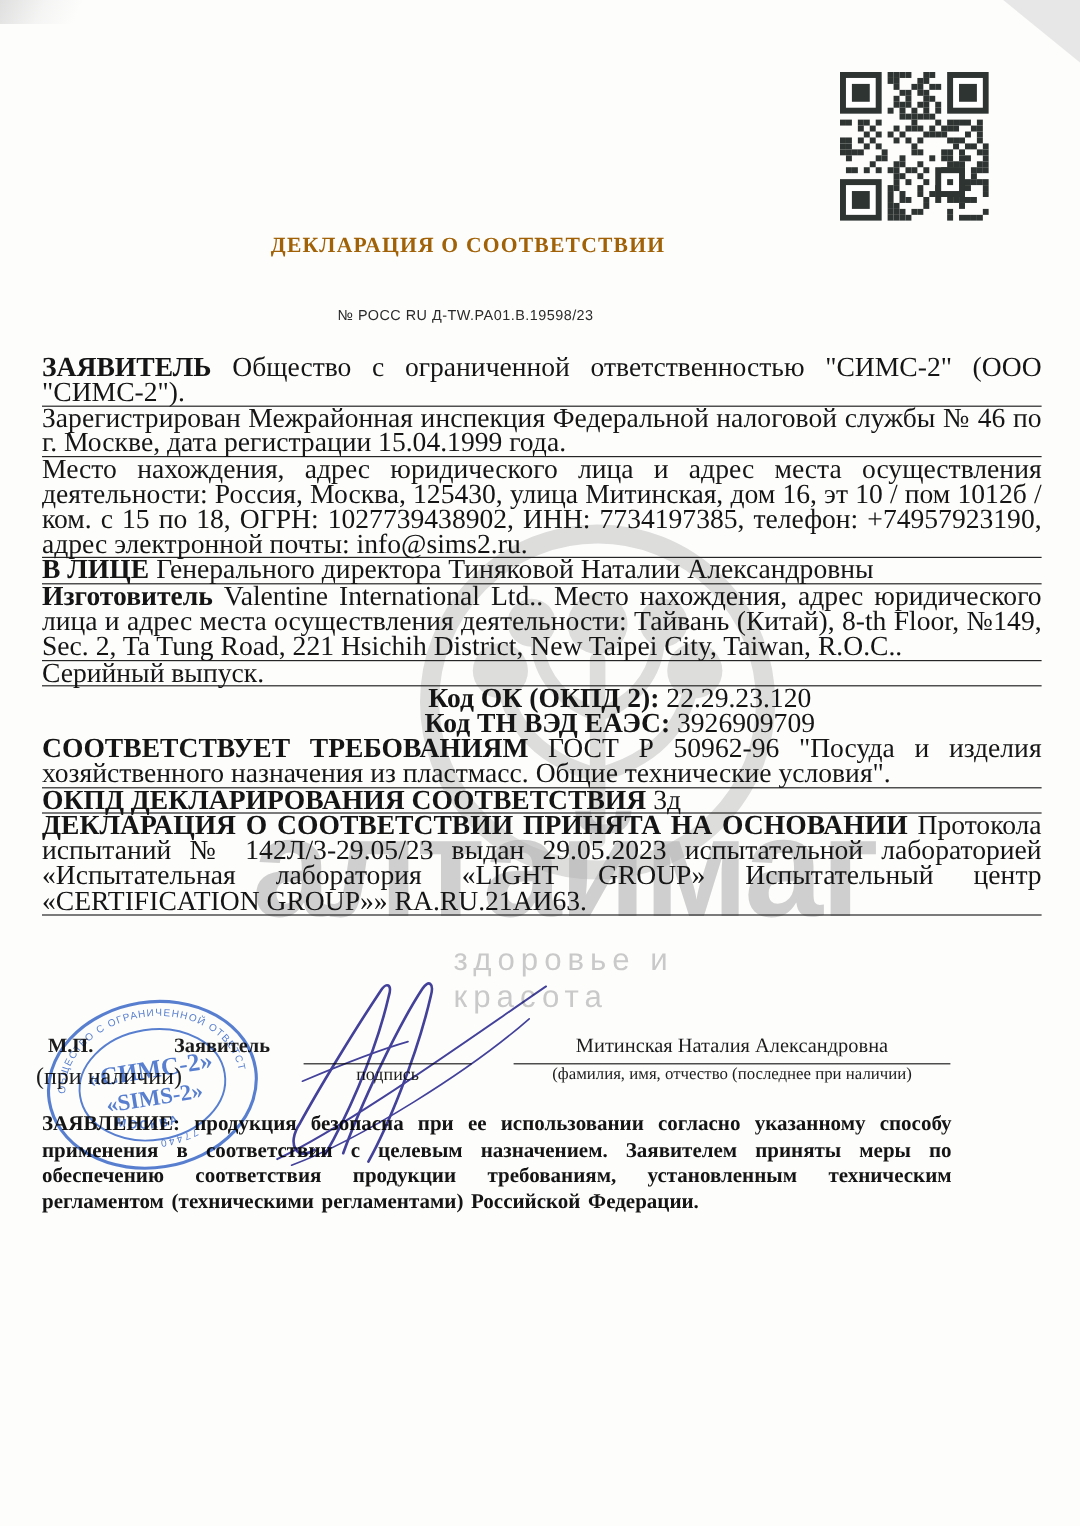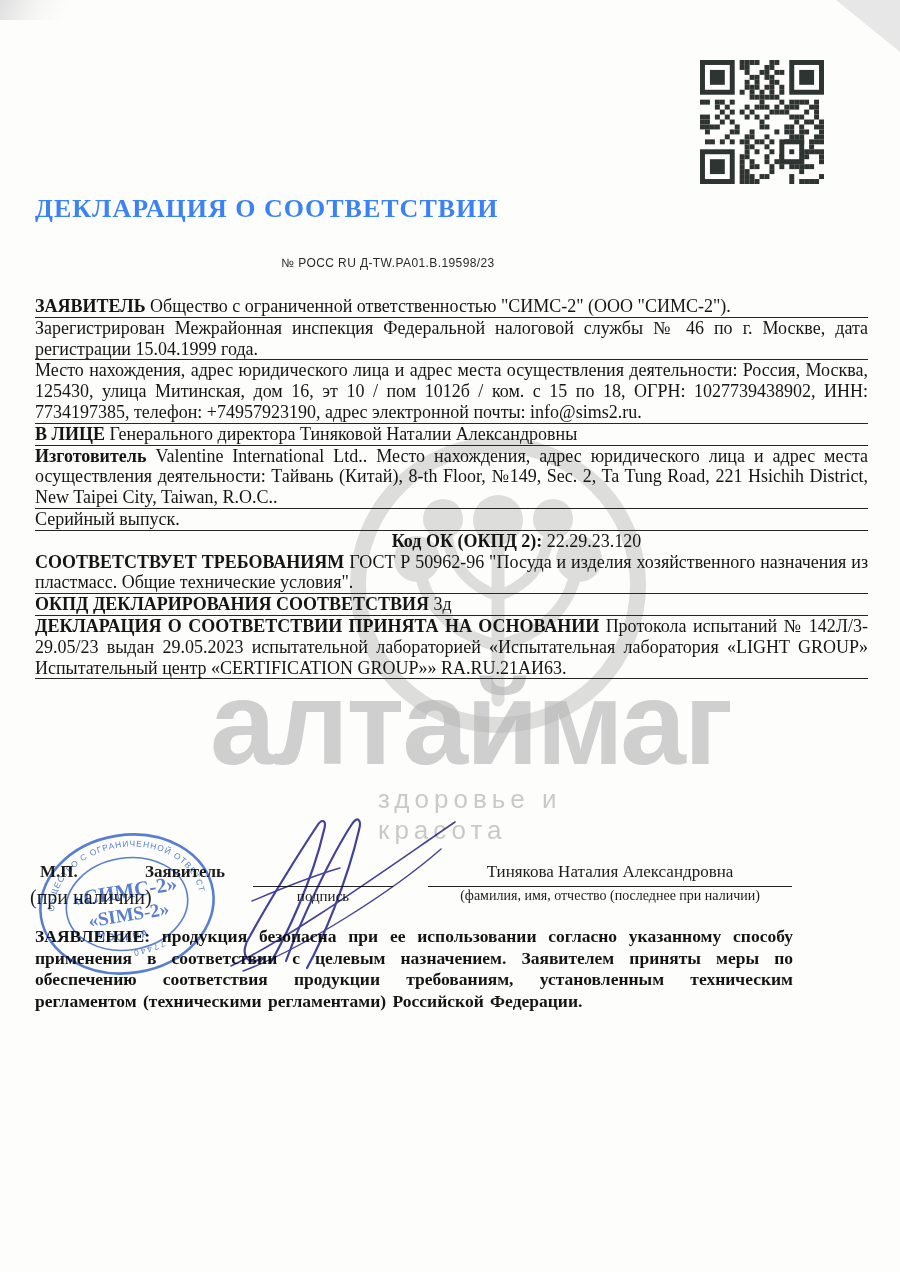--- a/index.html
+++ b/index.html
@@ -10,28 +10,28 @@
   
   .corner-tl{position:absolute;left:0;top:0;width:78px;height:20px;
     background:linear-gradient(115deg,#cfcfcf 0%,rgba(230,230,230,.55) 45%,rgba(255,255,255,0) 80%);opacity:.65;}
   .corner-tr{position:absolute;left:836px;top:0;width:0;height:0;
     border-top:52px solid #d6d6d6;border-left:64px solid transparent;opacity:.55;}
 
   
   .qr{position:absolute;left:700px;top:60px;width:124px;height:124px;}
 
   
-  .doc-title{position:absolute;left:35px;top:194px;width:710px;text-align:left;
-    font-weight:bold;font-size:26px;letter-spacing:1px;color:#3b82f6;}
+  .doc-title{position:absolute;left:35px;top:194px;width:710px;text-align:center;
+    font-weight:bold;font-size:18px;letter-spacing:1px;color:#a16207;}
   .reg-number{position:absolute;left:35px;top:256px;width:706px;text-align:center;
     font-family:"Liberation Sans",sans-serif;font-size:12px;letter-spacing:.4px;color:#2a2a2a;}
 
   
   .doc-body{position:absolute;left:35px;top:296px;width:833px;z-index:2;}
-  .row{font-size:18px;line-height:20.8px;text-align:justify;color:#151515;}
+  .row{font-size:23px;line-height:20.8px;text-align:justify;color:#151515;}
   .row.hline{border-bottom:1.3px solid #262626;}
   .row b{font-weight:bold;}
   .row.center{text-align:center;padding-left:130px;font-weight:bold;}
   .row.center .val{font-weight:normal;}
 
   
   .sig{position:absolute;z-index:2;font-size:17px;}
   .mp{left:40px;top:862px;font-weight:bold;}
   .mp-note{left:30px;top:886px;font-size:20px;}
   .applicant{left:145px;top:862px;font-weight:bold;}
@@ -305,31 +305,32 @@
 <div class="reg-number">№ РОСС RU Д-TW.РА01.В.19598/23</div>
 
 <div class="doc-body">
     <div class="row hline"><b>ЗАЯВИТЕЛЬ</b> <span class="val">Общество с ограниченной ответственностью "СИМС-2" (ООО "СИМС-2").</span></div>
     <div class="row hline"><span class="val">Зарегистрирован Межрайонная инспекция Федеральной налоговой службы № 46 по г. Москве, дата регистрации 15.04.1999 года.</span></div>
     <div class="row hline"><span class="val">Место нахождения, адрес юридического лица и адрес места осуществления деятельности: Россия, Москва, 125430, улица Митинская, дом 16, эт 10 / пом 1012б / ком. с 15 по 18, ОГРН: 1027739438902, ИНН: 7734197385, телефон: +74957923190, адрес электронной почты: info@sims2.ru.</span></div>
     <div class="row hline"><b>В ЛИЦЕ</b> <span class="val">Генерального директора Тиняковой Наталии Александровны</span></div>
     <div class="row hline"><b>Изготовитель</b> <span class="val">Valentine International Ltd.. Место нахождения, адрес юридического лица и адрес места осуществления деятельности: Тайвань (Китай), 8-th Floor, №149, Sec. 2, Ta Tung Road, 221 Hsichih District, New Taipei City, Taiwan, R.O.C..</span></div>
     <div class="row hline"><span class="val">Серийный выпуск.</span></div>
     <div class="row center"><b>Код ОК (ОКПД 2):</b> <span class="val">22.29.23.120</span></div>
+    <div class="row center"><b>Код ТН ВЭД ЕАЭС:</b> <span class="val">3926909709</span></div>
     <div class="row hline"><b>СООТВЕТСТВУЕТ ТРЕБОВАНИЯМ</b> <span class="val">ГОСТ Р 50962-96 "Посуда и изделия хозяйственного назначения из пластмасс. Общие технические условия".</span></div>
     <div class="row hline"><b>ОКПД ДЕКЛАРИРОВАНИЯ СООТВЕТСТВИЯ</b> <span class="val">3д</span></div>
     <div class="row hline"><b>ДЕКЛАРАЦИЯ О СООТВЕТСТВИИ ПРИНЯТА НА ОСНОВАНИИ</b> <span class="val">Протокола испытаний № 142Л/3-29.05/23 выдан 29.05.2023 испытательной лабораторией «Испытательная лаборатория «LIGHT GROUP» Испытательный центр «CERTIFICATION GROUP»» RA.RU.21АИ63.</span></div>
   </div>
 
 <div class="sig mp">М.П.</div>
 <div class="sig mp-note">(при наличии)</div>
 <div class="sig applicant">Заявитель</div>
 <div class="sig-line line-sign"></div>
 <div class="sig cap-sign">подпись</div>
-<div class="sig name">Тинякова Наталия Александровна</div>
+<div class="sig name">Митинская Наталия Александровна</div>
 <div class="sig-line line-name"></div>
 <div class="sig cap-name">(фамилия, имя, отчество (последнее при наличии)</div>
 
 <div class="statement">ЗАЯВЛЕНИЕ: продукция безопасна при ее использовании согласно указанному способу применения в соответствии с целевым назначением. Заявителем приняты меры по обеспечению соответствия продукции требованиям, установленным техническим регламентом (техническими регламентами) Российской Федерации.</div>
 
 <svg class="layer ink" viewBox="0 0 900 1272">
 
   <g transform="translate(127,904) rotate(-9)" opacity="0.82">
     <ellipse rx="87" ry="69" fill="none" stroke="#3565c8" stroke-width="2.6"></ellipse>
     <ellipse rx="61" ry="46" fill="none" stroke="#3565c8" stroke-width="1.6"></ellipse>

